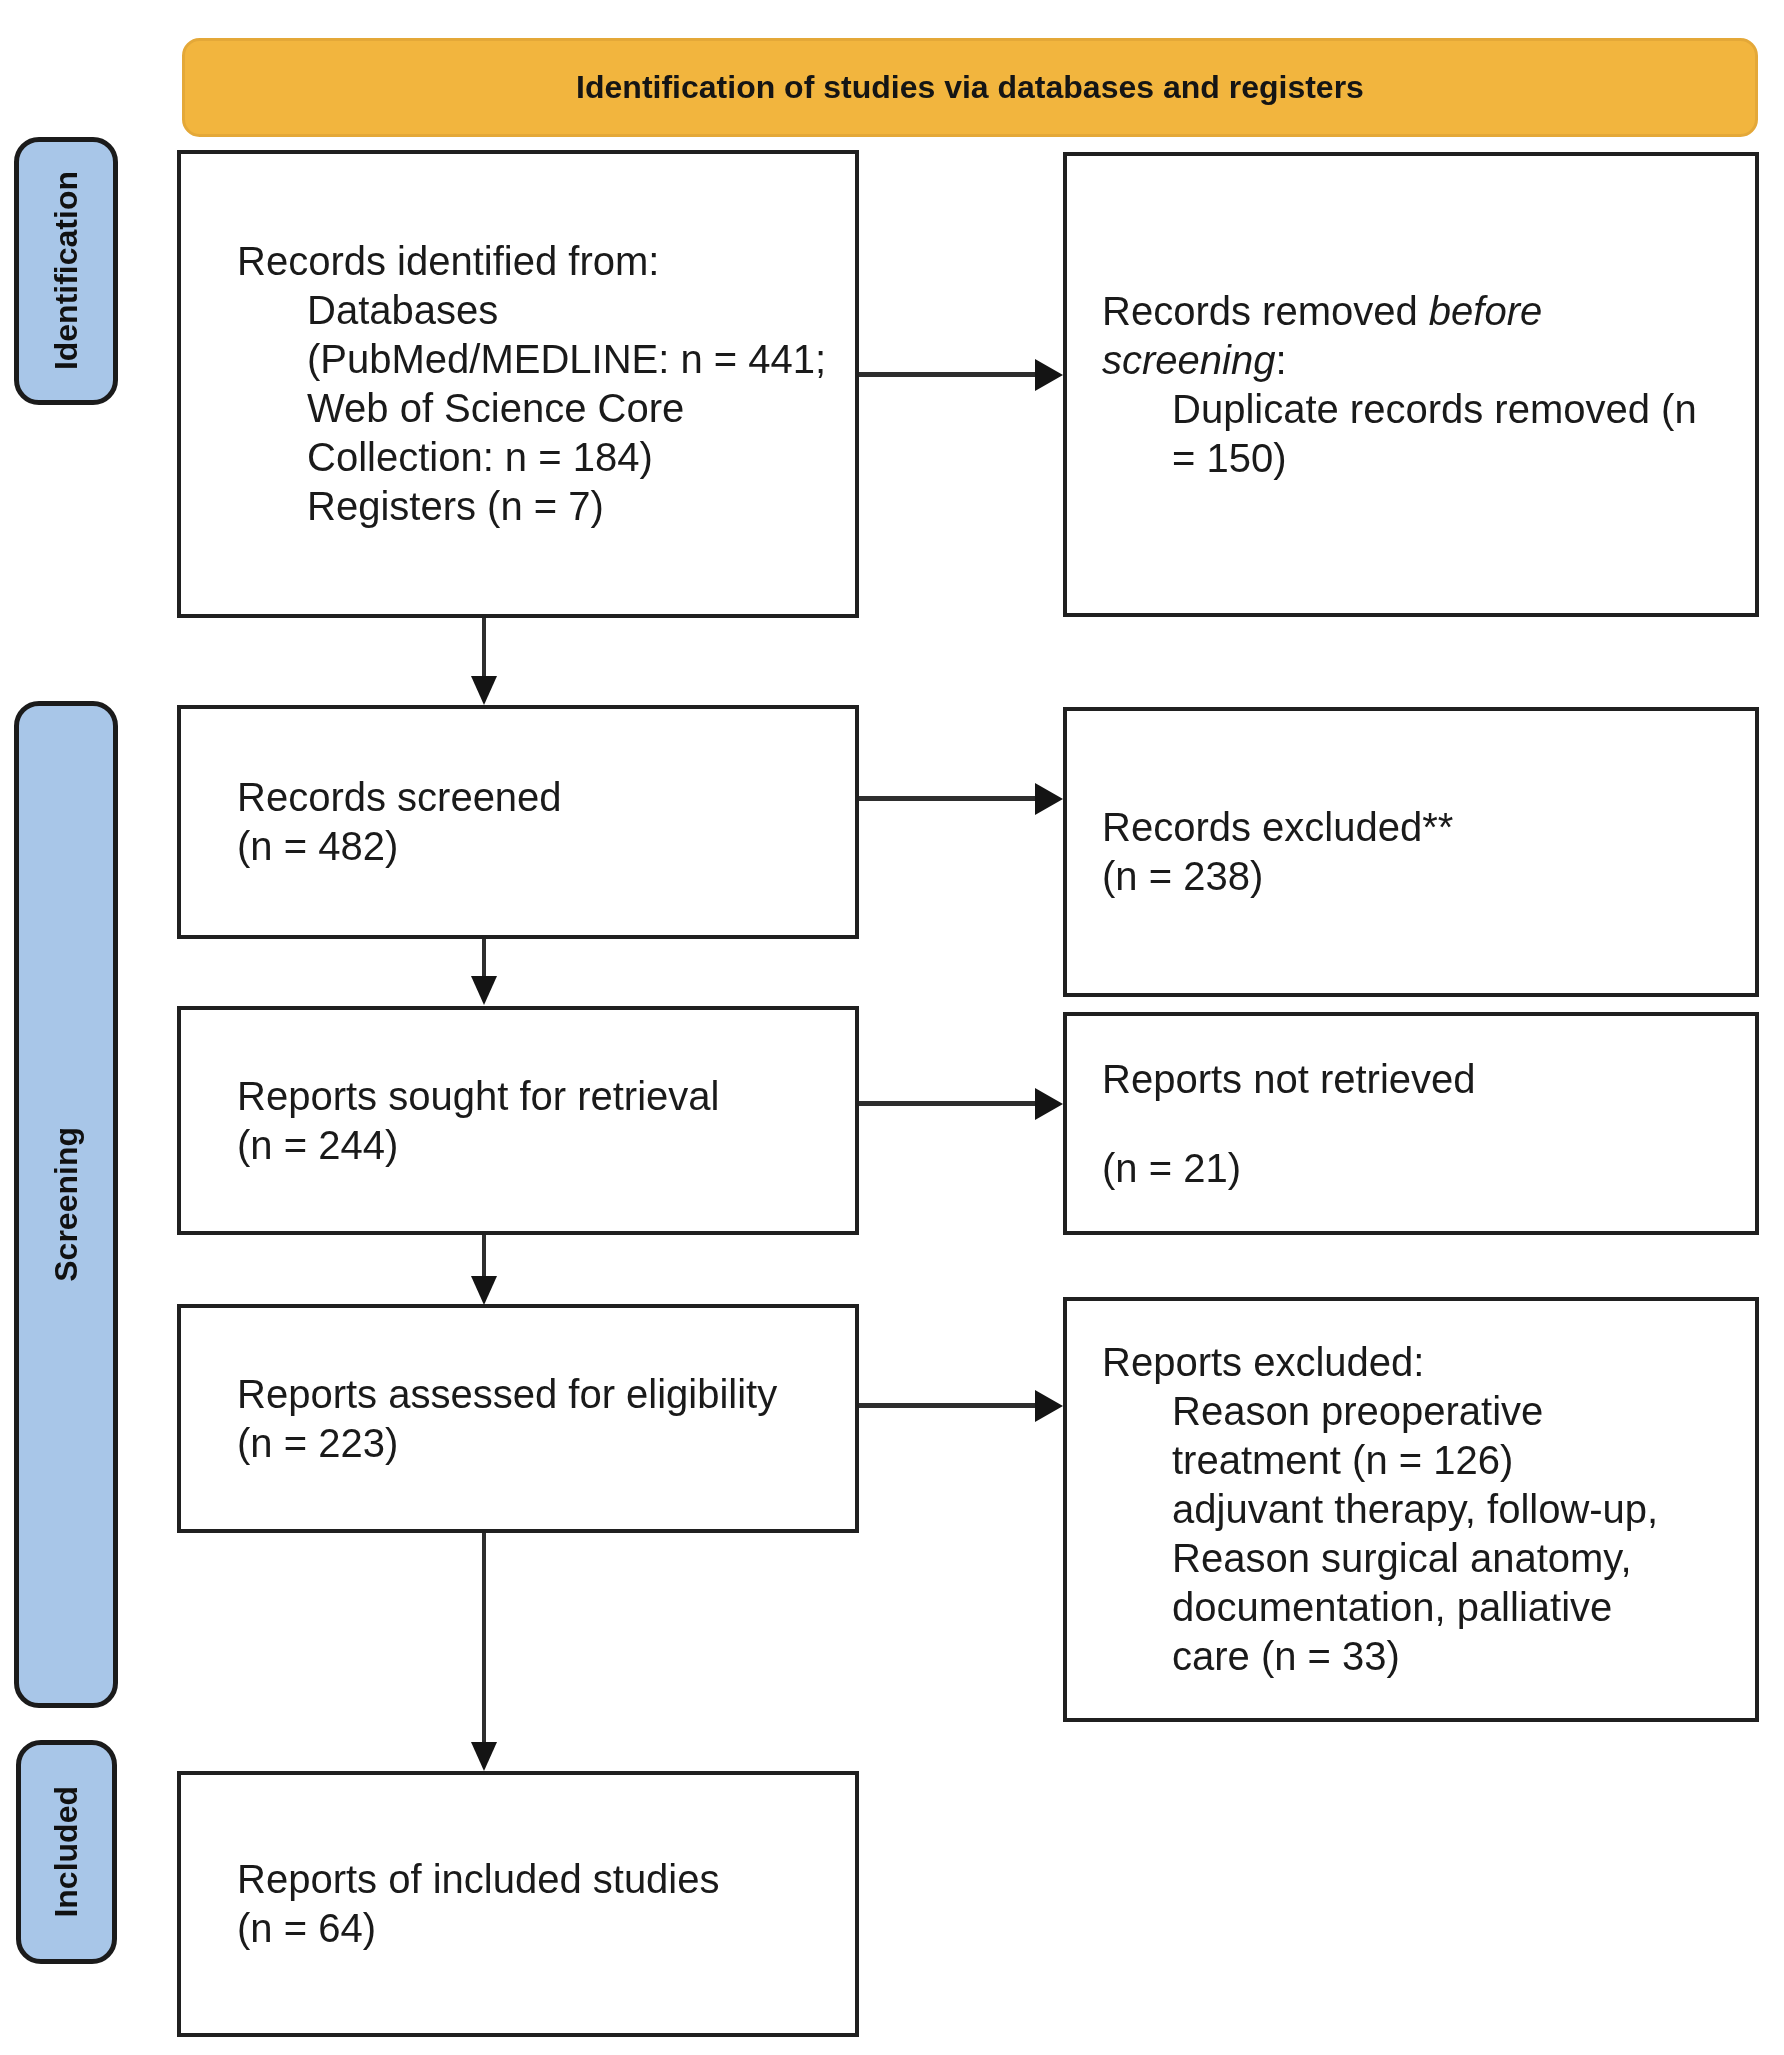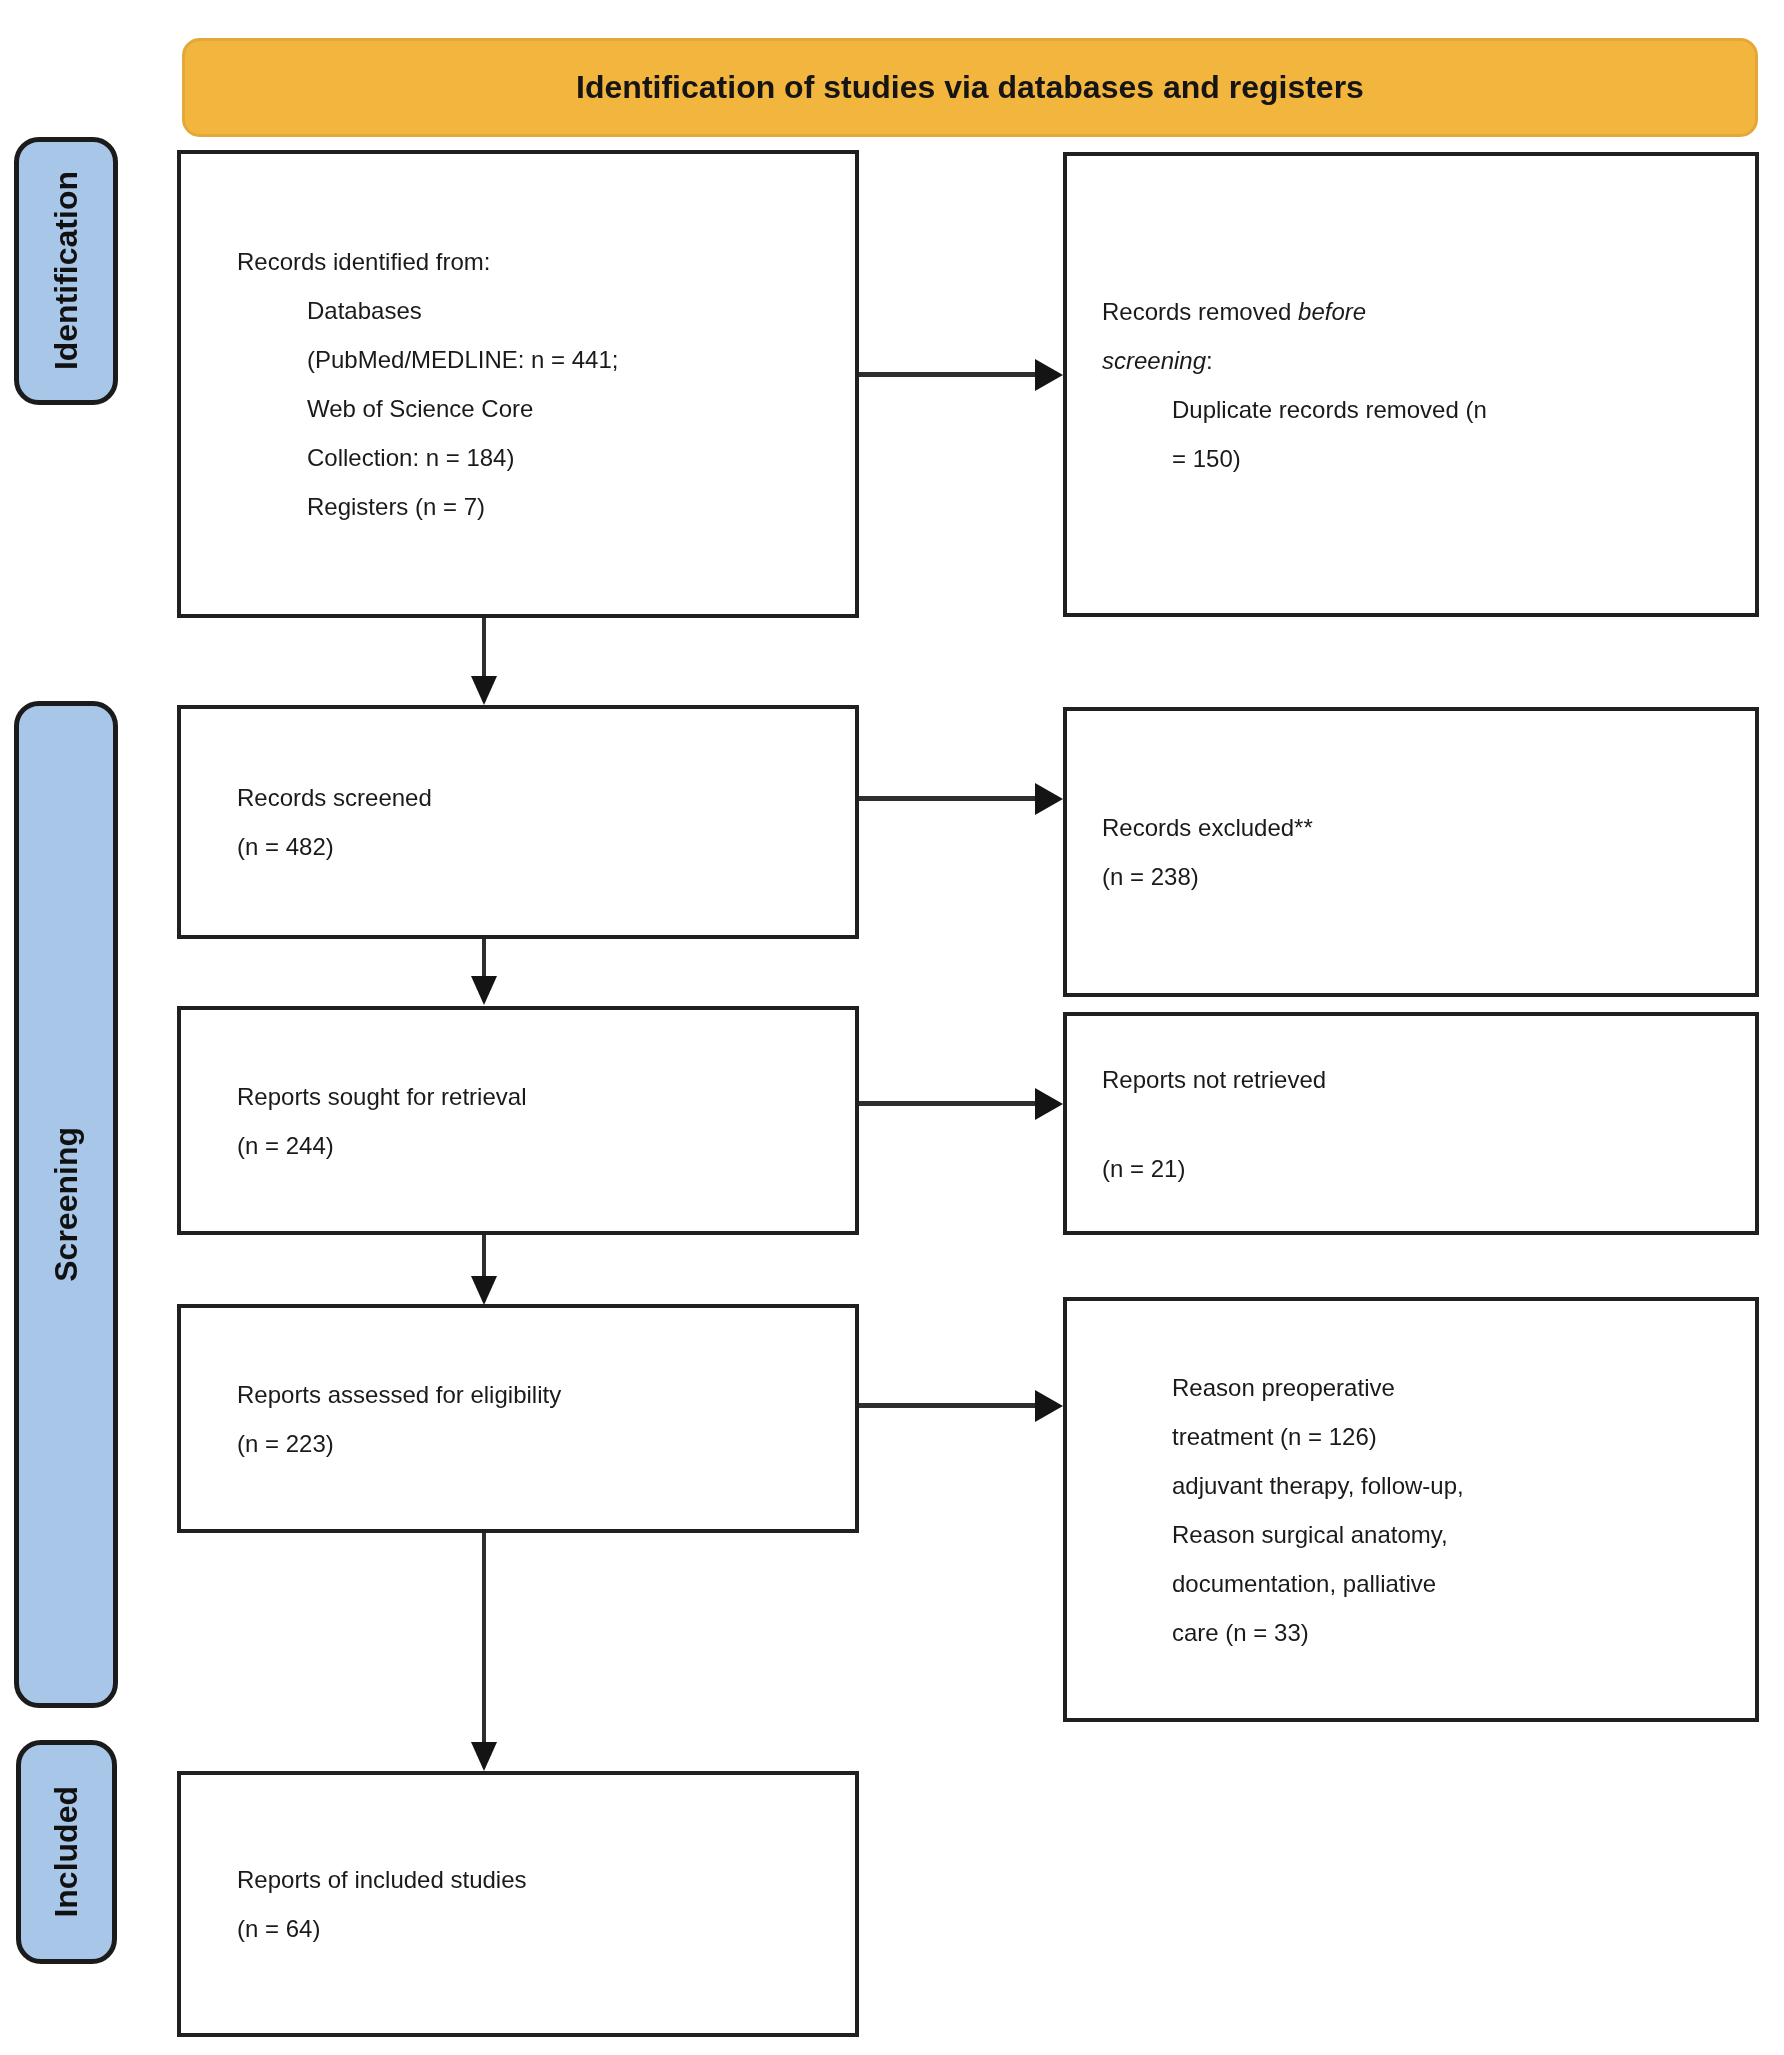--- a/index.html
+++ b/index.html
@@ -28,21 +28,21 @@
     writing-mode:vertical-rl;transform:rotate(180deg);
     font-size:32px;font-weight:bold;color:#111;white-space:nowrap;
   }
   #stage-identification{left:14px;top:137px;width:104px;height:268px;}
   #stage-screening{left:14px;top:701px;width:104px;height:1007px;}
   #stage-included{left:16.4px;top:1740px;width:101px;height:224px;}
   
   .fbox{
     position:absolute;background:#ffffff;border:4.4px solid #202020;box-sizing:border-box;
     display:flex;flex-direction:column;justify-content:center;
-    font-size:24px;line-height:49px;
+    font-size:40px;line-height:49px;
   }
   .fbox .line{white-space:nowrap;}
   .fbox .line.ind{padding-left:70px;}
   .fbox .italic{font-style:italic;}
   .col-l{left:177px;width:682px;padding-left:56px;padding-right:12.7px;}
   .col-r{left:1063px;width:696px;padding-left:35px;padding-right:12.7px;}
   #box-records-identified{top:150px;height:468px;}
   #box-records-removed{top:152px;height:465px;}
   #box-records-screened{top:705px;height:234px;}
   #box-records-excluded{top:707px;height:290px;}
@@ -114,20 +114,21 @@
     </div>
   <div class="fbox col-r" id="box-reports-not-retrieved">
       <div class="line"><span>Reports not retrieved</span></div>
       <div class="line"><span>(n = 21)</span></div>
     </div>
   <div class="fbox col-l" id="box-reports-assessed">
       <div class="line"><span>Reports assessed for eligibility</span></div>
       <div class="line"><span>(n = 223)</span></div>
     </div>
   <div class="fbox col-r" id="box-reports-excluded">
+      <div class="line"><span>Reports excluded:</span></div>
       <div class="line ind"><span>Reason preoperative</span></div>
       <div class="line ind"><span>treatment (n = 126)</span></div>
       <div class="line ind"><span>adjuvant therapy, follow-up,</span></div>
       <div class="line ind"><span>Reason surgical anatomy,</span></div>
       <div class="line ind"><span>documentation, palliative</span></div>
       <div class="line ind"><span>care (n = 33)</span></div>
     </div>
   <div class="fbox col-l" id="box-reports-included">
       <div class="line"><span>Reports of included studies</span></div>
       <div class="line"><span>(n = 64)</span></div>

